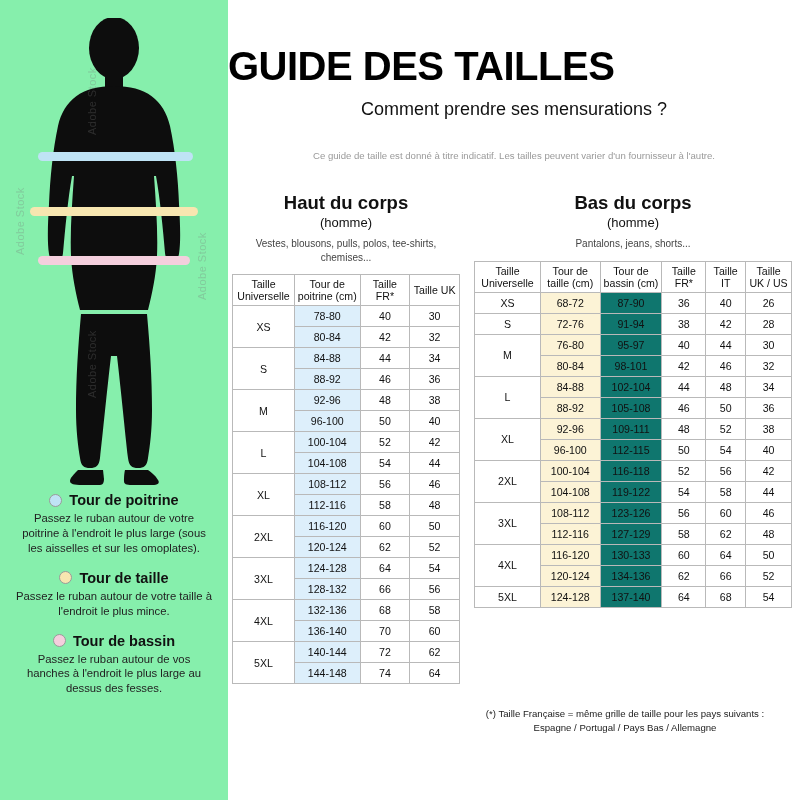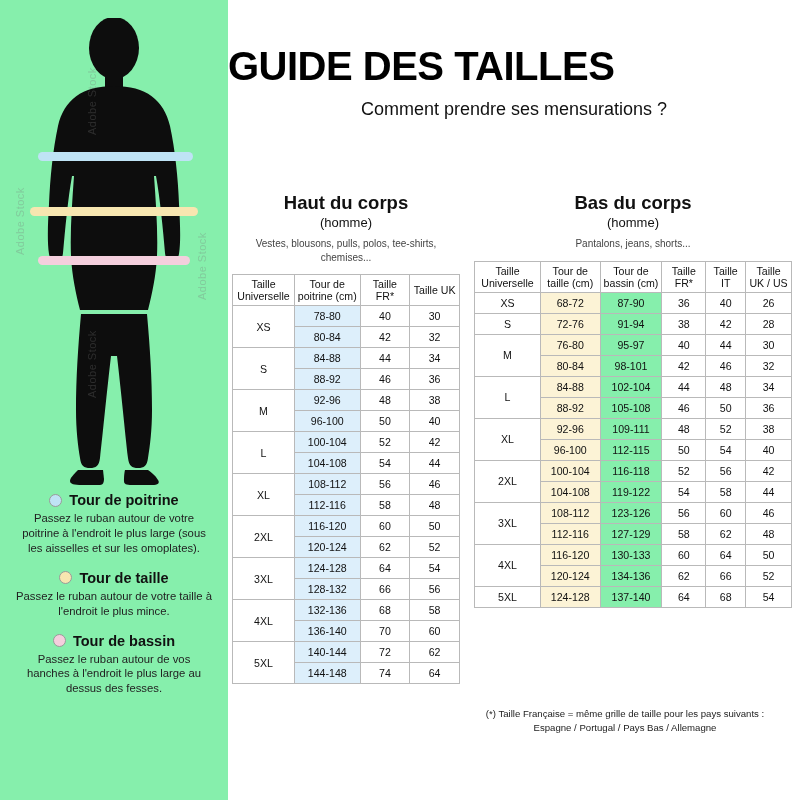--- a/index.html
+++ b/index.html
@@ -82,21 +82,21 @@
     border:1px solid #b9b9b9;
     text-align:center;
     font-size:10.6px;
     height:21px;
     padding:0 2px;
     color:#111;
   }
   th { font-weight:normal; line-height:1.15; padding:3px 2px; vertical-align:middle; }
   .c-blue { background:#ddeffb; }
   .c-yellow { background:#fcf3d6; }
-  .c-pink { background:#86efac; }
+  .c-pink { background:#0f766e; }
   td.sz { font-weight:normal; }
 
   .footnote {
     position:absolute; left:466px; top:707px; width:318px;
     text-align:center; font-size:9.6px; line-height:1.45; color:#222;
   }
 </style>
 </head>
 <body>
 
@@ -146,20 +146,21 @@
           <span>Tour de bassin</span>
         </div>
         <div class="legend-text">Passez le ruban autour de vos hanches à l'endroit le plus large au dessus des fesses.</div>
       </div>
     </div>
   </div>
 
   <div class="header">
     <div class="title">GUIDE DES TAILLES</div>
     <div class="subtitle">Comment prendre ses mensurations ?</div>
+    <div class="disclaimer">Ce guide de taille est donné à titre indicatif. Les tailles peuvent varier d'un fournisseur à l'autre.</div>
   </div>
 
   <div class="tables">
 
     <div class="table-block tb-left">
       <div class="tbl-title">Haut du corps</div>
       <div class="tbl-sub">(homme)</div>
       <div class="tbl-note">Vestes, blousons, pulls, polos, tee-shirts, chemises...</div>
       <table>
         <thead>

